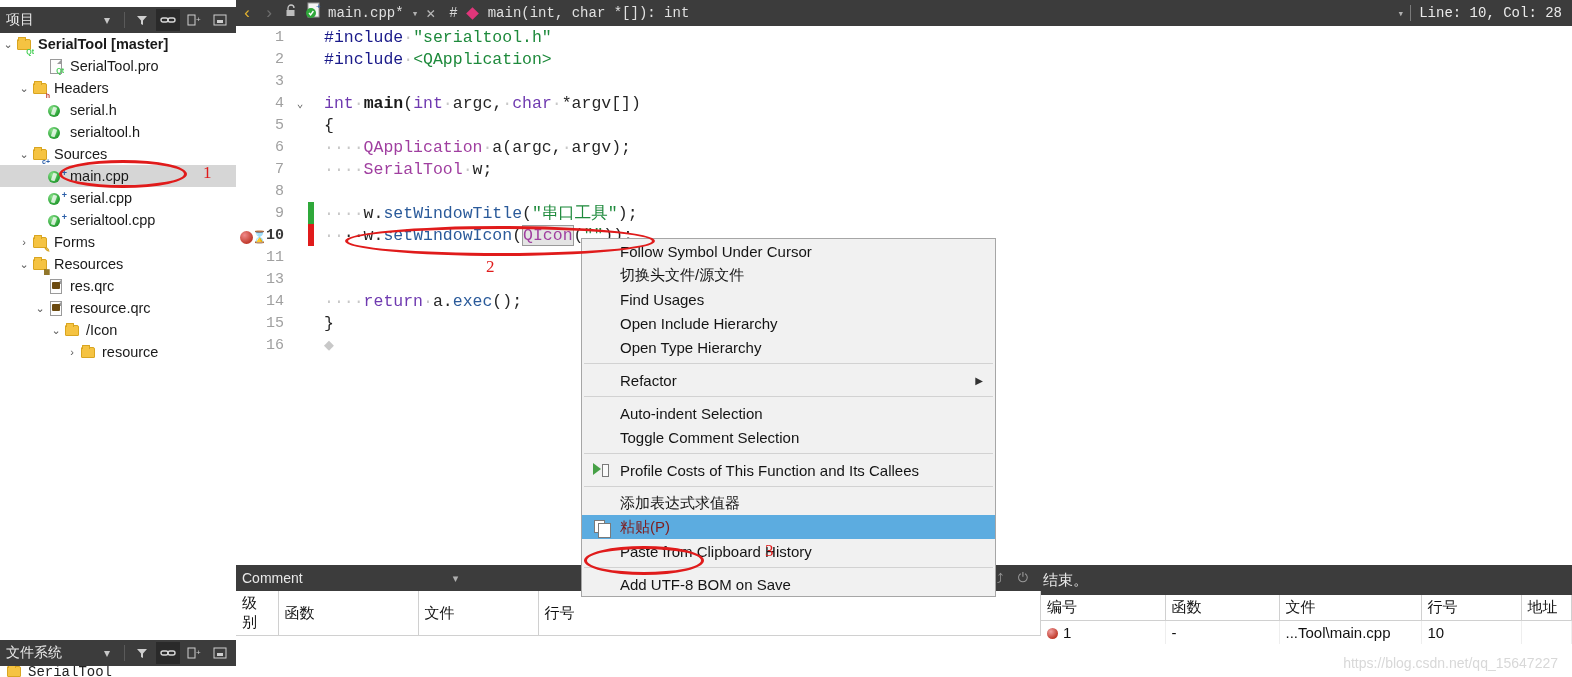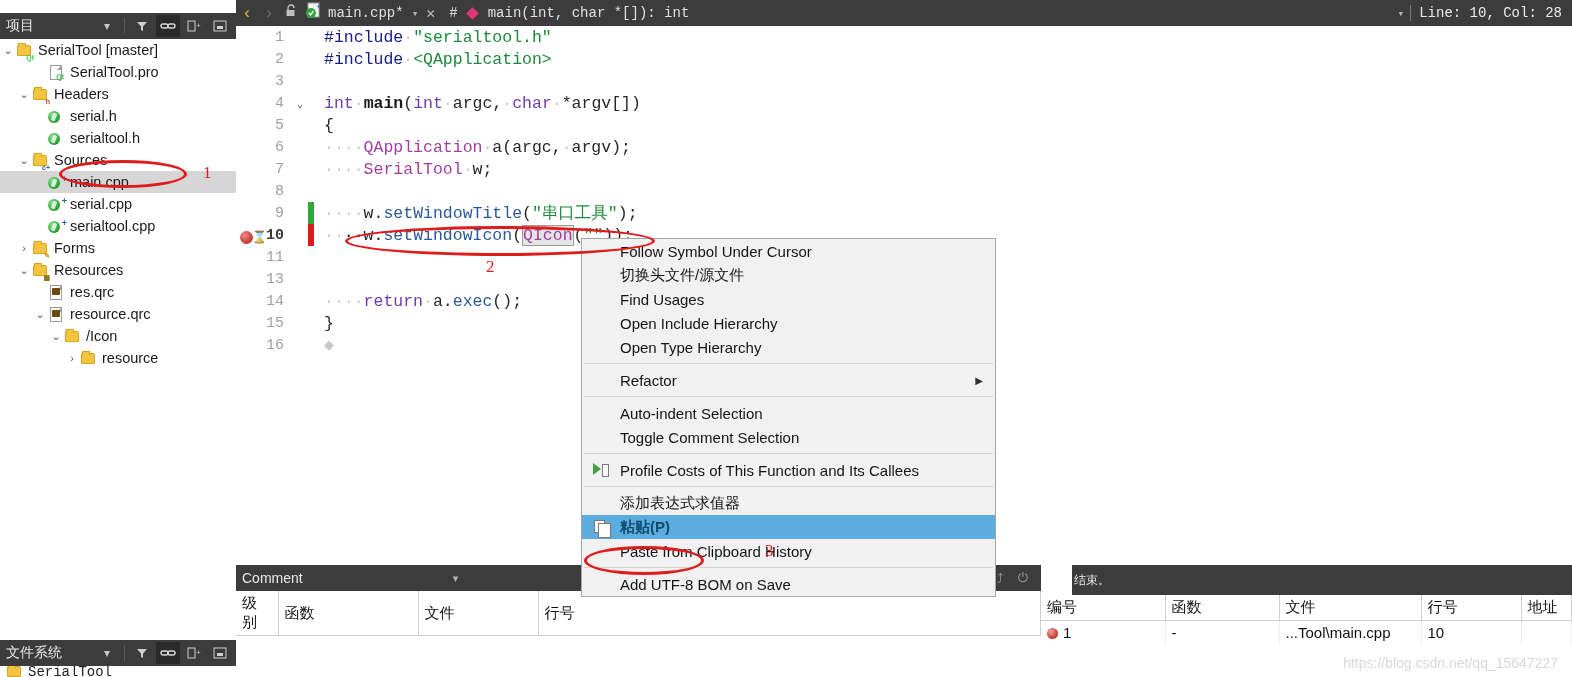--- a/index.html
+++ b/index.html
@@ -11,31 +11,31 @@
   .panel-head { background:#3c3c3c; color:#e8e8e8; height:26px; display:flex;
     align-items:center; font-size:14px; }
   .panel-head .ttl { padding-left:6px; white-space:nowrap; }
   .hdr-btns { display:flex; align-items:center; gap:2px; margin-left:auto; padding-right:4px;}
   .hbtn { width:24px; height:22px; display:flex; align-items:center; justify-content:center;
     color:#c8c8c8; font-size:12px; }
   .hbtn.active { background:#2a2a2a; }
   .sep-v { width:1px; height:16px; background:#5a5a5a; margin:0 3px; }
 
   
-  #left { position:absolute; left:0; top:13px; width:236px; height:640px; background:#ffffff; }
+  #left { position:absolute; left:0; top:7px; width:236px; height:640px; background:#ffffff; }
   #left .panel-head { width:236px; }
   #tree { position:absolute; top:26px; left:0; width:236px; height:614px; overflow:hidden;
     font-size:14.5px; color:#1a1a1a; }
   .trow { height:22px; display:flex; align-items:center; white-space:nowrap; position:relative;}
   .trow.sel { background:#d6d6d6; }
   .tw { width:16px; height:16px; display:inline-block; flex:0 0 16px; position:relative; }
   .chev { color:#5b5b5b; font-size:11px; line-height:16px; text-align:center; }
   .ico { width:17px; height:17px; flex:0 0 17px; margin-right:5px; position:relative; }
   .tlabel { line-height:22px; }
-  .tlabel.bold { font-weight:normal; }
+  .tlabel.bold { font-weight:bold; }
 
   
   .fld { position:absolute; left:1px; top:3px; width:14px; height:11px; background:#f5c342;
          border:1px solid #d9a520; border-radius:1px 2px 1px 1px;}
   .fld:after{content:"";position:absolute;left:0;top:-3px;width:6px;height:3px;background:#f5c342;
          border:1px solid #d9a520;border-bottom:none;border-radius:1px 1px 0 0;}
   .fbadge{position:absolute;right:-1px;bottom:-2px;font-size:7px;font-weight:bold;color:#2a7a2a;line-height:7px;}
   .fbadge.qt{color:#41cd52;}
   .fbadge.h{color:#c0392b;}
   .fbadge.cpp{color:#2a5ea8;}
@@ -87,21 +87,21 @@
     background:radial-gradient(circle at 35% 32%, #f08a8a 0%, #c0392b 70%); }
   .bp:after{content:"";position:absolute;left:4px;top:2px;width:6px;height:9px;
     color:#fff;}
   .hourglass{position:absolute;left:16px;top:3px;font-size:12px;color:#333;}
 
   
   #ctx { position:absolute; left:581px; top:238px; width:415px; background:#f1f1f1;
     border:1px solid #a6a6a6; font-size:15px; color:#141414; z-index:40; }
   .mi { height:24px; display:flex; align-items:center; padding-left:38px; position:relative;
     white-space:nowrap; }
-  .mi.hl { background:#5cace0; color:#0c4a6e;font-weight:bold; }
+  .mi.hl { background:#5cace0; color:#7f1d1d; }
   .mi .sub { position:absolute; right:12px; font-size:10px; color:#333; }
   .msep { height:1px; background:#d2d2d2; margin:4px 2px; }
   .mi-ico { position:absolute; left:10px; top:4px; width:16px; height:16px; }
   .prof-ico { width:14px;height:14px; position:absolute; left:1px; top:1px; }
   .prof-ico:before{content:"";position:absolute;left:0;top:0;border-width:6px 0 6px 8px;
     border-style:solid;border-color:transparent transparent transparent #46a046;}
   .prof-ico:after{content:"";position:absolute;left:9px;top:1px;width:5px;height:11px;
     border:1px solid #7a7a7a;background:#fafafa;}
   .clip-ico{position:absolute;left:2px;top:1px;width:11px;height:13px;border:1px solid #7a7a7a;
     background:#fff;}
@@ -114,22 +114,22 @@
   .dbg-tools{display:flex;align-items:center;gap:3px;margin-left:auto;padding-right:8px;}
   .dtool{width:20px;height:20px;display:flex;align-items:center;justify-content:center;
     font-size:13px;color:#9a9a9a;}
   .dtool.on{color:#6fbf5f;}
   table.grid { width:100%; border-collapse:collapse; font-size:15px; color:#111; background:#fff;}
   table.grid th { font-weight:normal; text-align:left; padding:3px 6px; border-right:1px solid #d0d0d0;
     border-bottom:1px solid #d0d0d0; background:#fff; }
   table.grid td { padding:3px 6px; border-right:1px solid #eee; }
 
   #bp-panel { position:absolute; left:1041px; top:565px; width:531px; height:112px; background:#fff;}
-  #bp-strip { height:30px; background:#3c3c3c; color:#e8e8e8; font-size:12px; display:flex;
-    align-items:center; padding-left:2px;margin-left:31px; }
+  #bp-strip { height:30px; background:#3c3c3c; color:#e8e8e8; font-size:15px; display:flex;
+    align-items:center; padding-left:2px; }
   .bp-row-ico{display:inline-block;width:11px;height:11px;border-radius:50%;
     background:radial-gradient(circle at 35% 32%, #f0a0a0 0%, #c0392b 70%);margin-right:5px;
     vertical-align:-1px;}
 
   
   #fs { position:absolute; left:0; top:640px; width:236px; height:37px; background:#fff; }
   #fs .panel-head { width:236px; }
   #fs-row { height:11px; font-size:14px; color:#222; display:flex; align-items:center;
     overflow:hidden; font-family:"Liberation Mono", monospace; }
 

